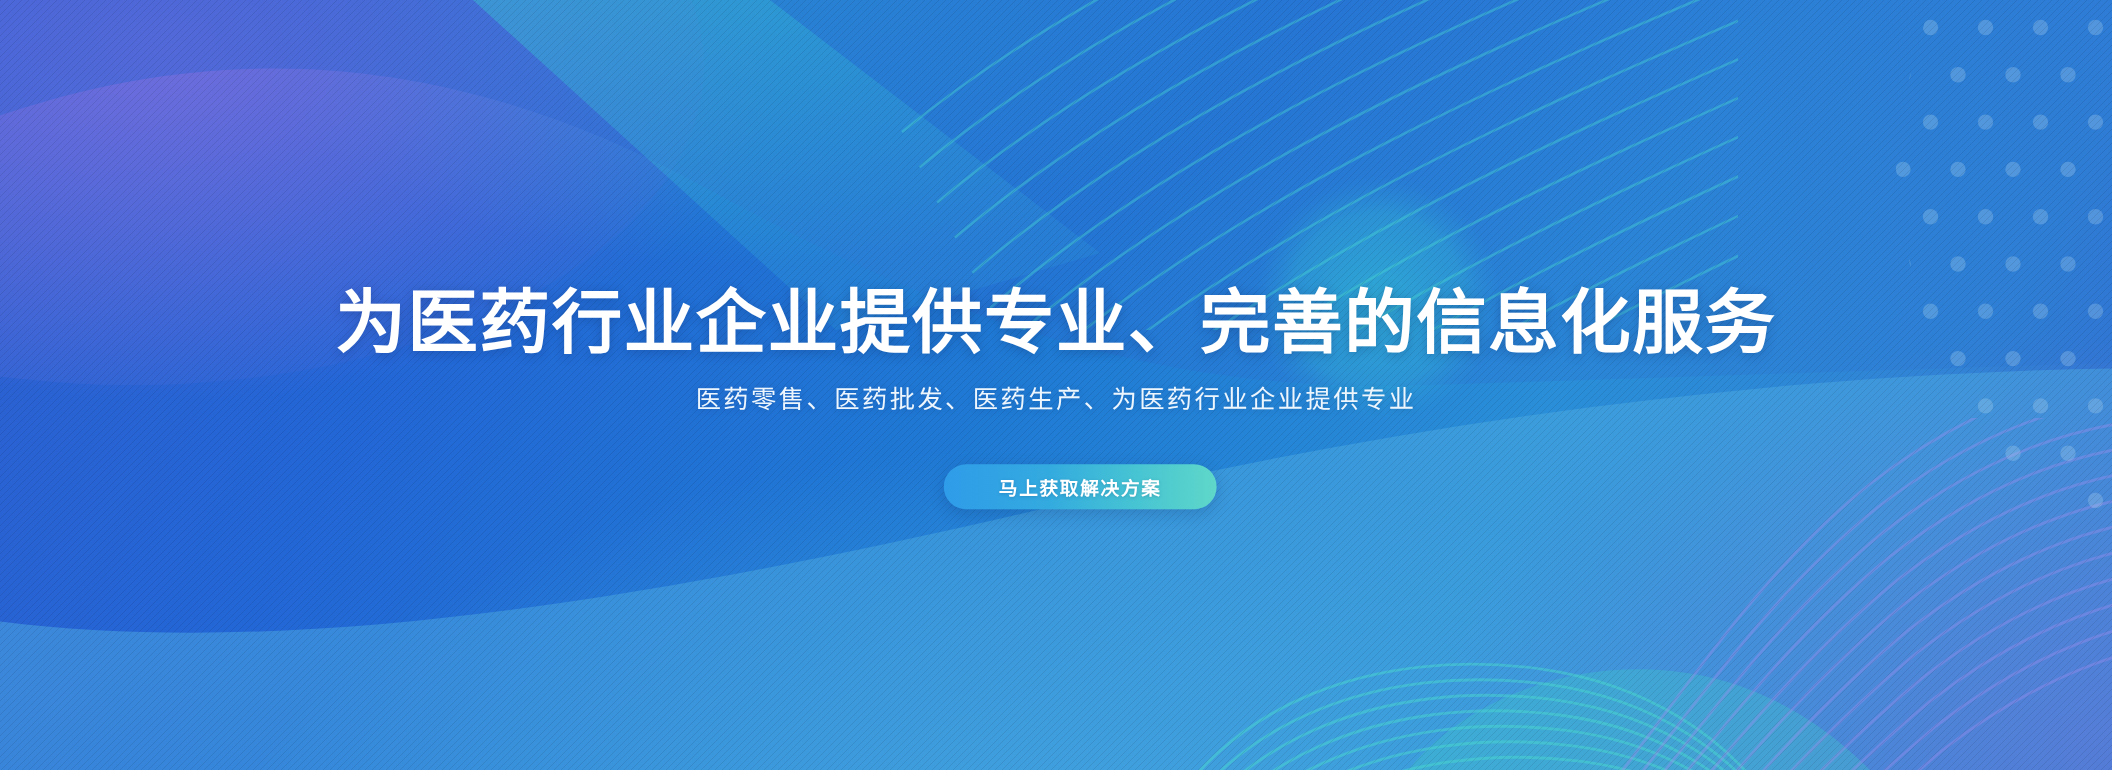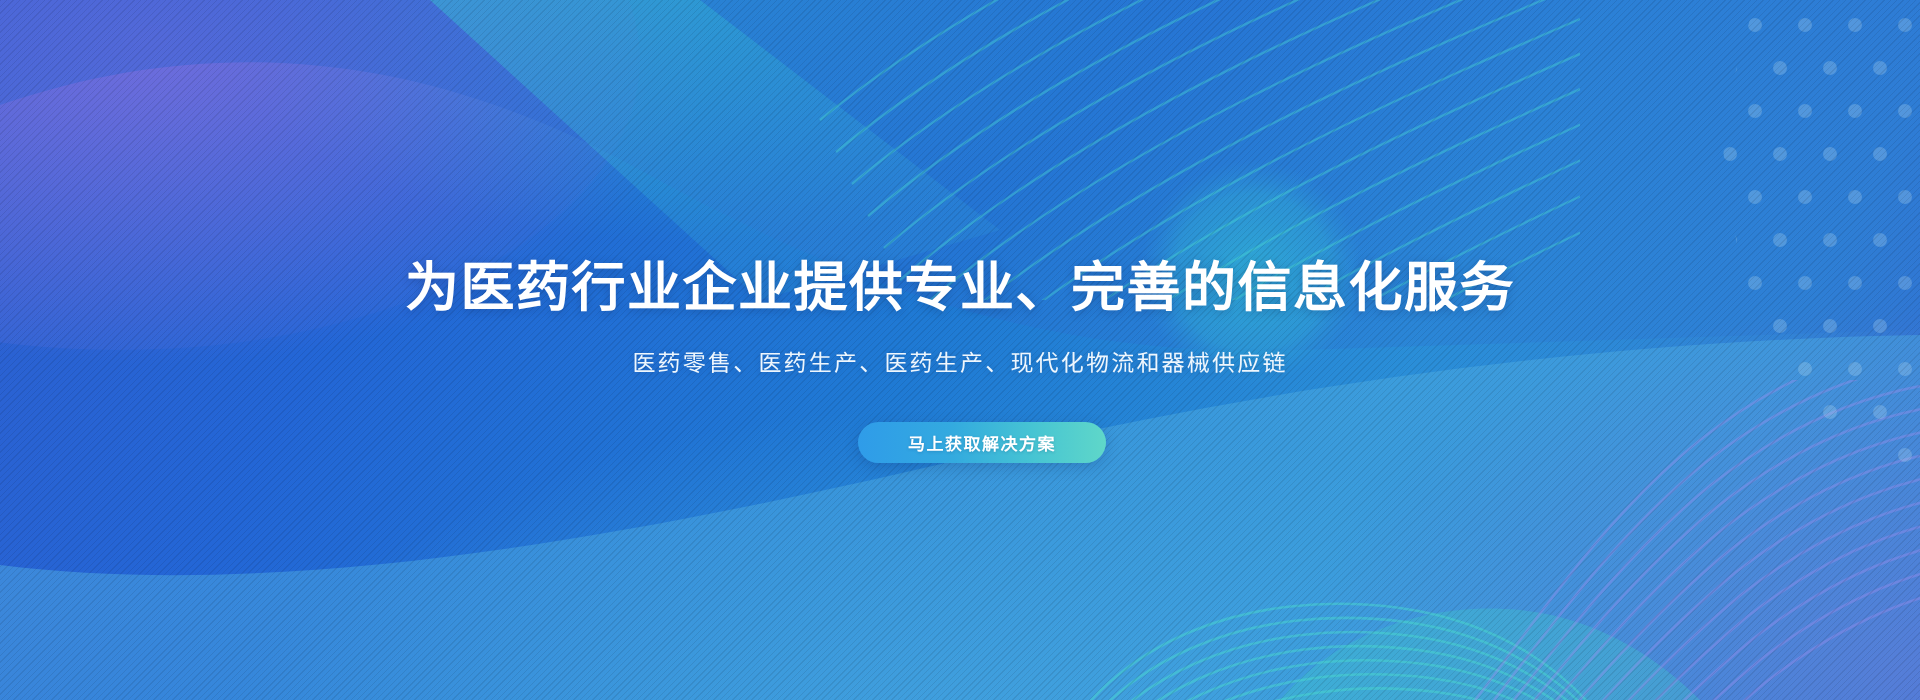--- a/index.html
+++ b/index.html
@@ -42,21 +42,21 @@
     flex-direction:column;
     align-items:center;
   }
 
   .headline{
     margin:0;
     position:absolute;
     top:256px;
     left:0; right:0;
     text-align:center;
-    font-size:54px;
+    font-size:64px;
     line-height:1.18;
     font-weight:bold;
     color:#ffffff;
     letter-spacing:1.5px;
     text-shadow:0 2px 10px rgba(12,40,95,0.30);
     white-space:nowrap;
   }
 
   .subhead{
     margin:0;
@@ -248,20 +248,20 @@
         <circle cx="1905" cy="455" r="7"></circle>
     </g>
   </svg>
 
   <div class="hatch"></div>
 
   <div class="content">
 
     <h1 class="headline">为医药行业企业提供专业、完善的信息化服务</h1>
 
-    <p class="subhead">医药零售、医药生产、医药生产、现代化物流和器械供应链</p>
+    <p class="subhead">医药零售、医药批发、医药生产、为医药行业企业提供专业</p>
 
     <div class="cta-wrap">
       <button class="cta" type="button">马上获取解决方案</button>
     </div>
 
   </div>
 </div>
 
 </body></html>

